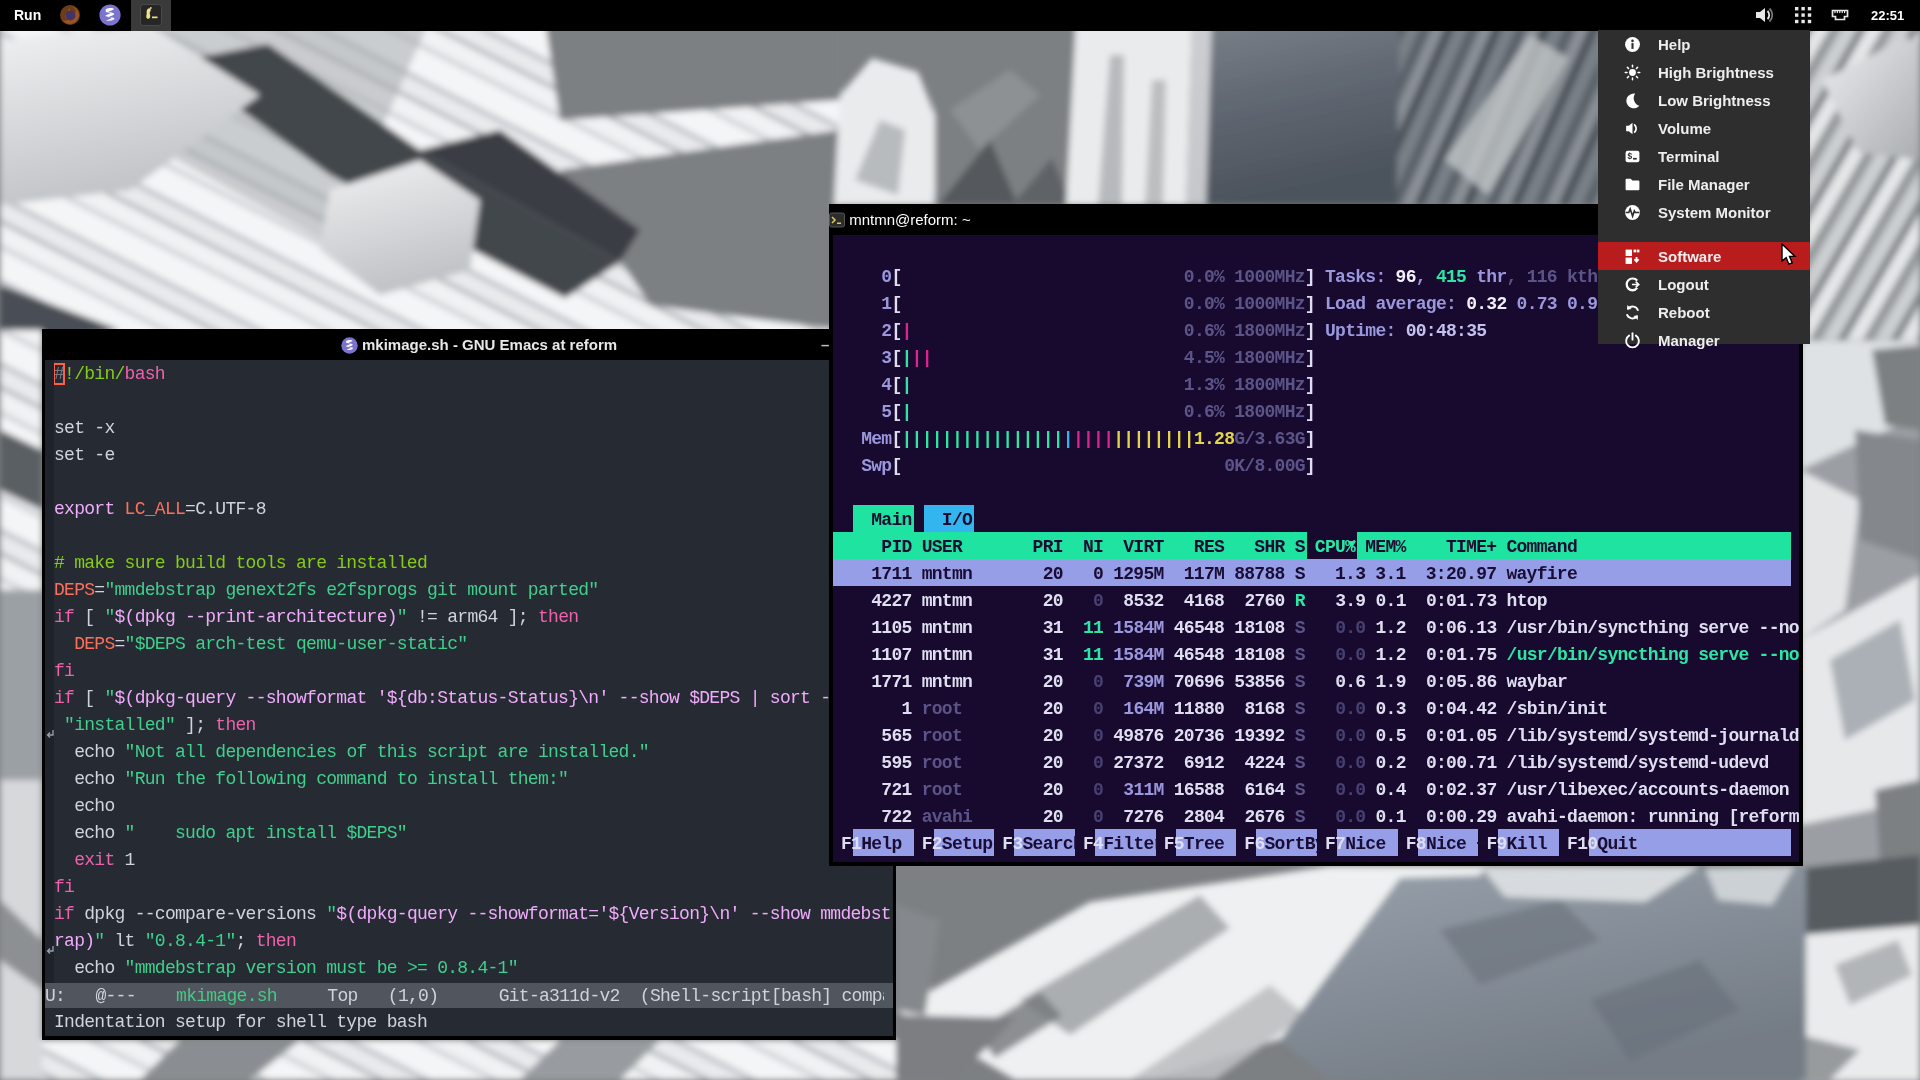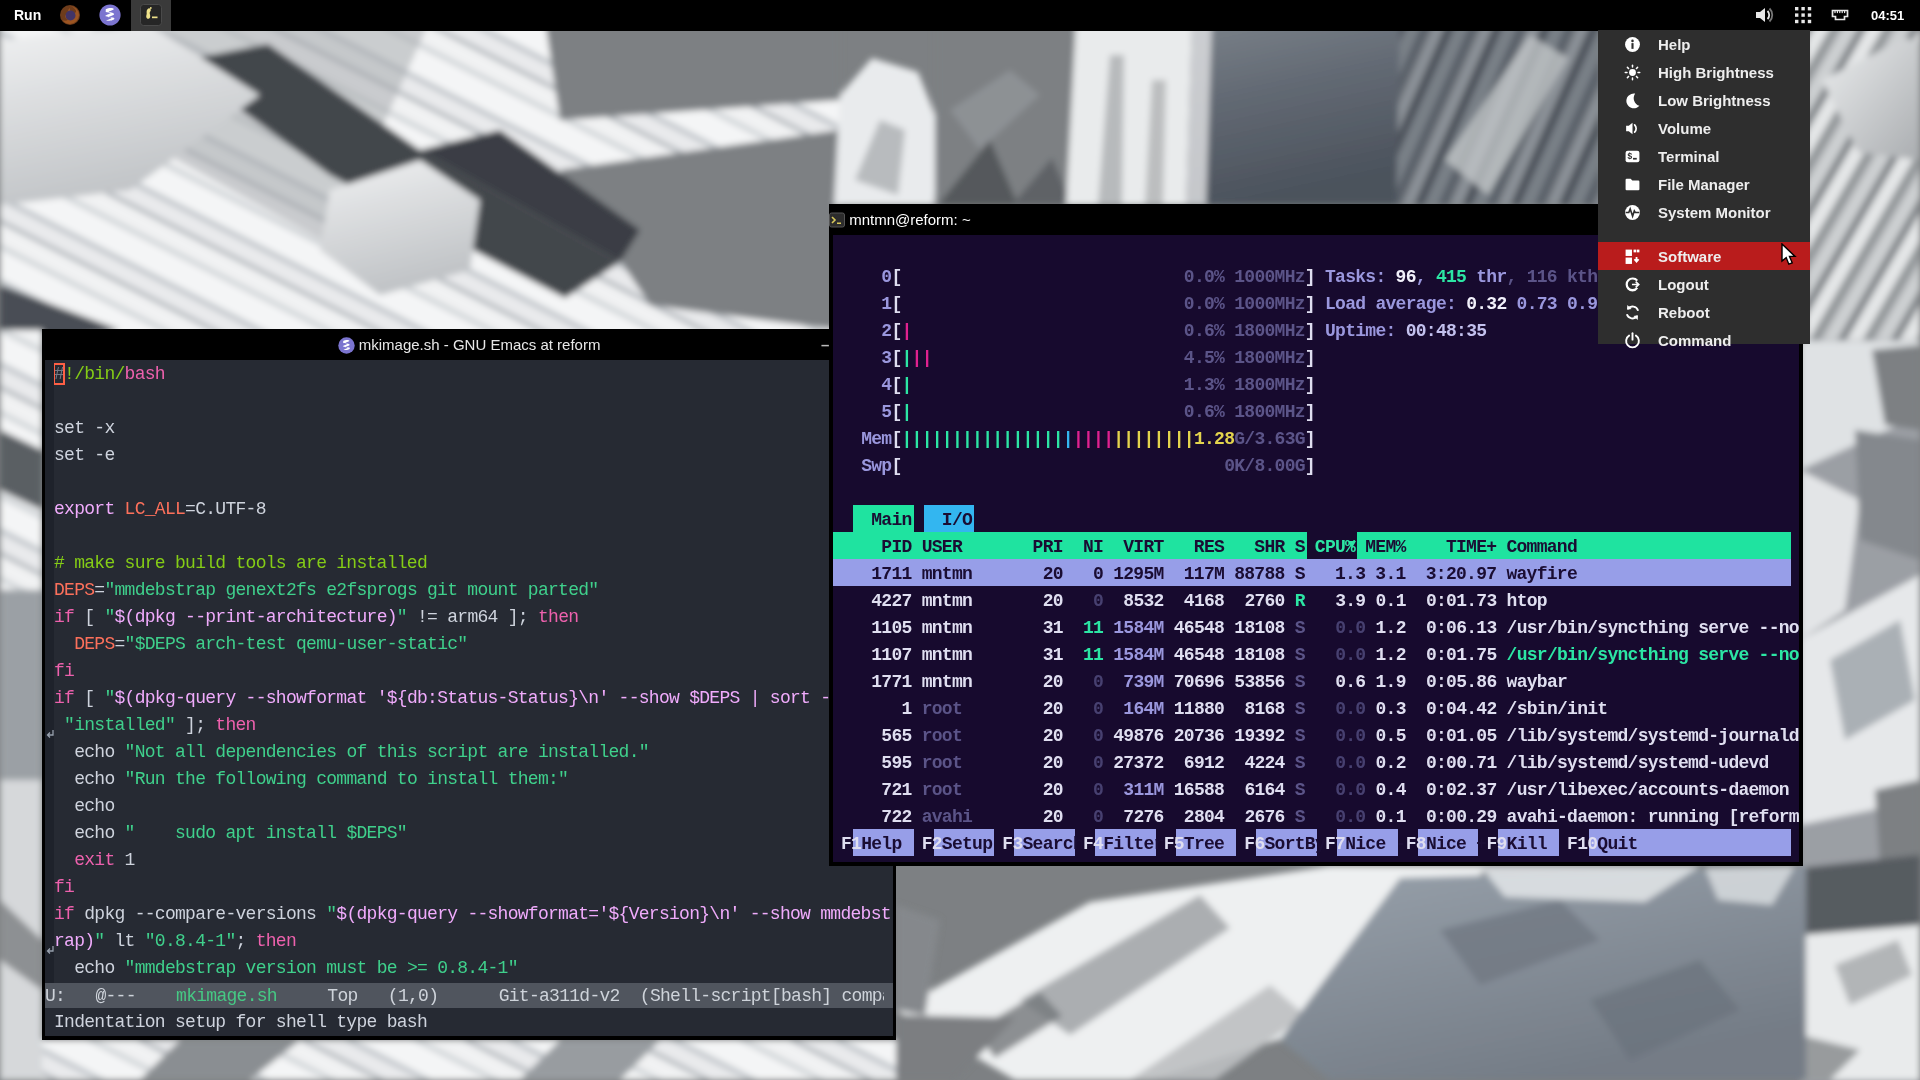--- a/index.html
+++ b/index.html
@@ -20,22 +20,22 @@
 #htop pre { position:absolute; left:8px; top:2px; font-weight:bold; }
 .hr { position:absolute; height:27px; }
 i.white { color:#dfdef0; } i.whb { color:#f2f1fb; font-weight:bold; }
 i.lav { color:#9a97dd; } i.dim { color:#5b5488; } i.dim2 { color:#474070; }
 i.grb { color:#2ce6a4; } i.cyan { color:#33b6f0; }
 i.magenta { color:#e0218f; } i.yellow { color:#e3d44d; }
 i.green { color:#2ce6a4; } i.dark { color:#1a0d33; }
 i.bcy { color:#c3c1ee; font-weight:bold; }
 
 #emacs { left:42px; top:329px; width:854px; height:711px; background:#000; z-index:2; }
-#emacs .title { position:absolute; top:0; left:0; width:100%; height:31px; color:#e8e8e8;
-  font-size:15px; font-weight:normal; text-align:center; line-height:31px; }
+#emacs .title { position:absolute; top:0; left:10px; width:100%; height:31px; color:#e8e8e8;
+  font-size:15px; font-weight:bold; text-align:center; line-height:31px; }
 #emacs .content { position:absolute; left:3px; top:31px; width:848px; height:676px;
   background:#262a33; overflow:hidden; }
 #emacs .fringe { position:absolute; left:0; top:0; width:9px; height:623px; background:#1e222b; }
 #emacs pre { position:absolute; left:9px; top:1px; width:839px; height:622px; overflow:hidden; }
 #emacs .mode { position:absolute; left:0; top:623px; width:848px; height:25px; background:#50555e;
   overflow:hidden; }
 #emacs .mode pre { position:static; }
 #emacs .echo { position:absolute; left:0; top:648px; width:848px; height:28px; }
 i.cur { color:#737a87; outline:2px solid #fe5f45; outline-offset:-1px; }
 i.gry { color:#84cc16; } i.pnk { color:#ed61ad; } i.wht { color:#ced3dd; }
@@ -303,21 +303,21 @@
       <rect x="14.8" y="14.8" width="3.4" height="3.4" fill="#e8e8e8"></rect>
   </svg>
   <svg width="20" height="20" viewBox="0 0 20 20" style="position:absolute;left:1830px;top:5px">
     <path d="M2.5 5.5h15v6h-3v3h-9v-3h-3z" fill="none" stroke="#e8e8e8" stroke-width="1.7"></path>
     <rect x="4.4" y="5.5" width="1.2" height="2.6" fill="#e8e8e8"></rect>
       <rect x="6.800000000000001" y="5.5" width="1.2" height="2.6" fill="#e8e8e8"></rect>
       <rect x="9.2" y="5.5" width="1.2" height="2.6" fill="#e8e8e8"></rect>
       <rect x="11.6" y="5.5" width="1.2" height="2.6" fill="#e8e8e8"></rect>
       <rect x="14.0" y="5.5" width="1.2" height="2.6" fill="#e8e8e8"></rect>
   </svg>
-  <span class="clock">04:51</span>
+  <span class="clock">22:51</span>
 </div>
 
 <div id="menu">
     <div class="mrow">
       <svg class="mi" width="17" height="17" viewBox="0 0 16 16">
         <circle cx="8" cy="8" r="7" fill="#fff"></circle>
         <rect x="7" y="6.7" width="2" height="5.4" fill="#2e2e2e"></rect>
         <circle cx="8" cy="4.6" r="1.2" fill="#2e2e2e"></circle>
       </svg>
       <span>Help</span>
@@ -394,18 +394,18 @@
         <path d="M2.7 9.7a5.6 5.6 0 0 0 9.7 1.8" stroke="#fff" stroke-width="1.8" fill="none"></path>
         <path d="M12.9 15l0.2-4.3-4.2 0.6z" fill="#fff"></path>
       </svg>
       <span>Reboot</span>
     </div>
     <div class="mrow">
       <svg class="mi" width="17" height="17" viewBox="0 0 16 16">
         <path d="M8 1.2v6" stroke="#fff" stroke-width="1.8" stroke-linecap="round"></path>
         <path d="M4.8 3.4a6 6 0 1 0 6.4 0" stroke="#fff" stroke-width="1.8" fill="none" stroke-linecap="round"></path>
       </svg>
-      <span>Command</span>
+      <span>Manager</span>
     </div>
   </div>
 
 <svg width="22" height="26" viewBox="0 0 22 26" style="position:absolute;left:1779px;top:243px;z-index:9">
   <path d="M3 1v17l4.2-3.4 2.6 6.6 3.4-1.4-2.7-6.4H16z" fill="#fff" stroke="#000" stroke-width="1.4"></path>
 </svg>
 </body></html>

